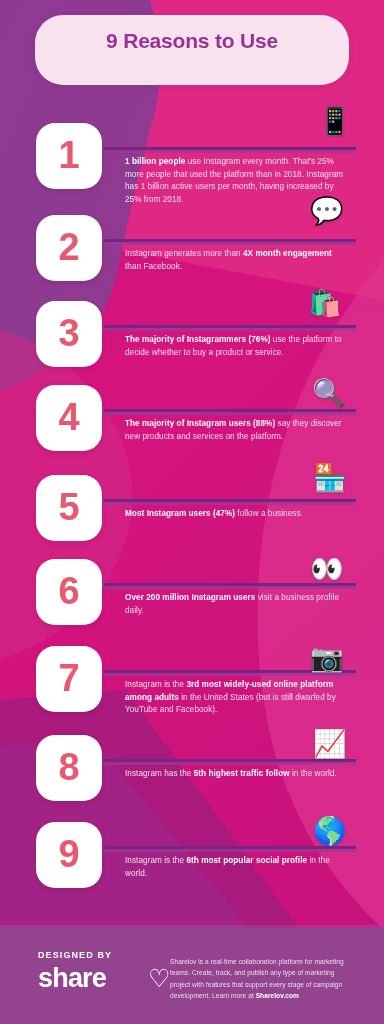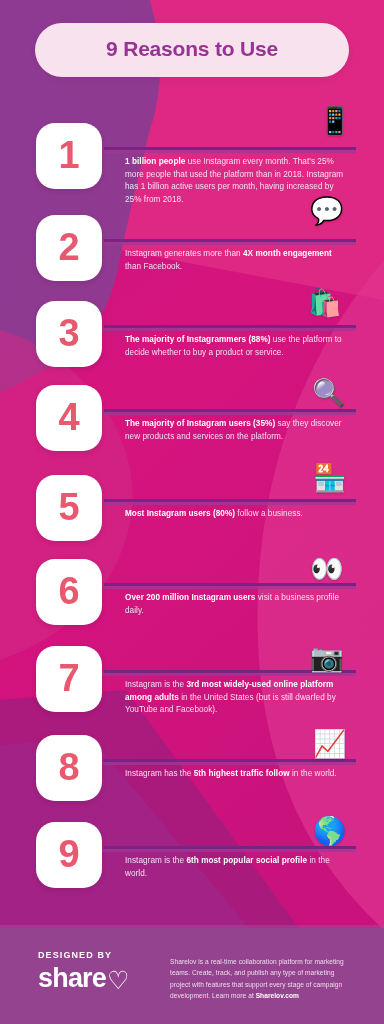--- a/index.html
+++ b/index.html
@@ -20,21 +20,21 @@
   .bg-layer{ position:absolute; inset:0; overflow:hidden; }
   .bg-svg{ position:absolute; top:0; left:0; width:384px; height:1024px; display:block; }
 
   
   .header-wrap{
     position:absolute; top:0; left:0; width:384px; height:100px;
     display:flex; align-items:center; justify-content:center;
     z-index:6;
   }
   .title-pill{
-    width:314px; padding:14px 16px 16px;
+    width:314px; padding:14px 16px 32px;
     background:#f7e2ee;
     border-radius:28px;
     text-align:center;
     box-shadow:0 2px 6px rgba(90,20,70,.10);
   }
   .title-line{
     display:block;
     color:#963393;
     font-size:21px;
     font-weight:bold;
@@ -110,22 +110,23 @@
     width:170px;
     padding:22px 0 0 38px;
   }
   .designed-by{
     color:#ffffff;
     font-size:9px;
     font-weight:bold;
     letter-spacing:1.1px;
   }
   .brand{
-    display:flex; align-items:flex-end;
+    display:flex; align-items:flex-start;
     margin-top:5px;
+    gap:41px;
   }
   .brand-word{
     color:#ffffff;
     font-size:27px;
     font-weight:bold;
     letter-spacing:-.8px;
     line-height:1;
   }
   .brand-heart{
     margin-left:1px;
@@ -207,37 +208,37 @@
           <span class="badge-num">2</span>
         </div>
         <p class="copy">Instagram generates more than <b>4X month engagement</b> than Facebook.</p>
       </div>
       <span class="emoji" style="top: 198px; left: 310px;">💬</span>
       <div class="item" style="top: 325px;">
         <div class="divider"></div>
         <div class="badge">
           <span class="badge-num">3</span>
         </div>
-        <p class="copy"><b>The majority of Instagrammers (88%)</b> use the platform to decide whether to buy a product or service.</p>
+        <p class="copy"><b>The majority of Instagrammers (76%)</b> use the platform to decide whether to buy a product or service.</p>
       </div>
       <span class="emoji" style="top: 290px; left: 308px;">🛍️</span>
       <div class="item" style="top: 409px;">
         <div class="divider"></div>
         <div class="badge">
           <span class="badge-num">4</span>
         </div>
-        <p class="copy"><b>The majority of Instagram users (35%)</b> say they discover new products and services on the platform.</p>
+        <p class="copy"><b>The majority of Instagram users (88%)</b> say they discover new products and services on the platform.</p>
       </div>
       <span class="emoji" style="top: 380px; left: 312px;">🔍</span>
       <div class="item" style="top: 499px;">
         <div class="divider"></div>
         <div class="badge">
           <span class="badge-num">5</span>
         </div>
-        <p class="copy"><b>Most Instagram users (80%)</b> follow a business.</p>
+        <p class="copy"><b>Most Instagram users (47%)</b> follow a business.</p>
       </div>
       <span class="emoji" style="top: 465px; left: 313px;">🏪</span>
       <div class="item" style="top: 583px;">
         <div class="divider"></div>
         <div class="badge">
           <span class="badge-num">6</span>
         </div>
         <p class="copy"><b>Over 200 million Instagram users</b> visit a business profile daily.</p>
       </div>
       <span class="emoji" style="top: 556px; left: 310px;">👀</span>

